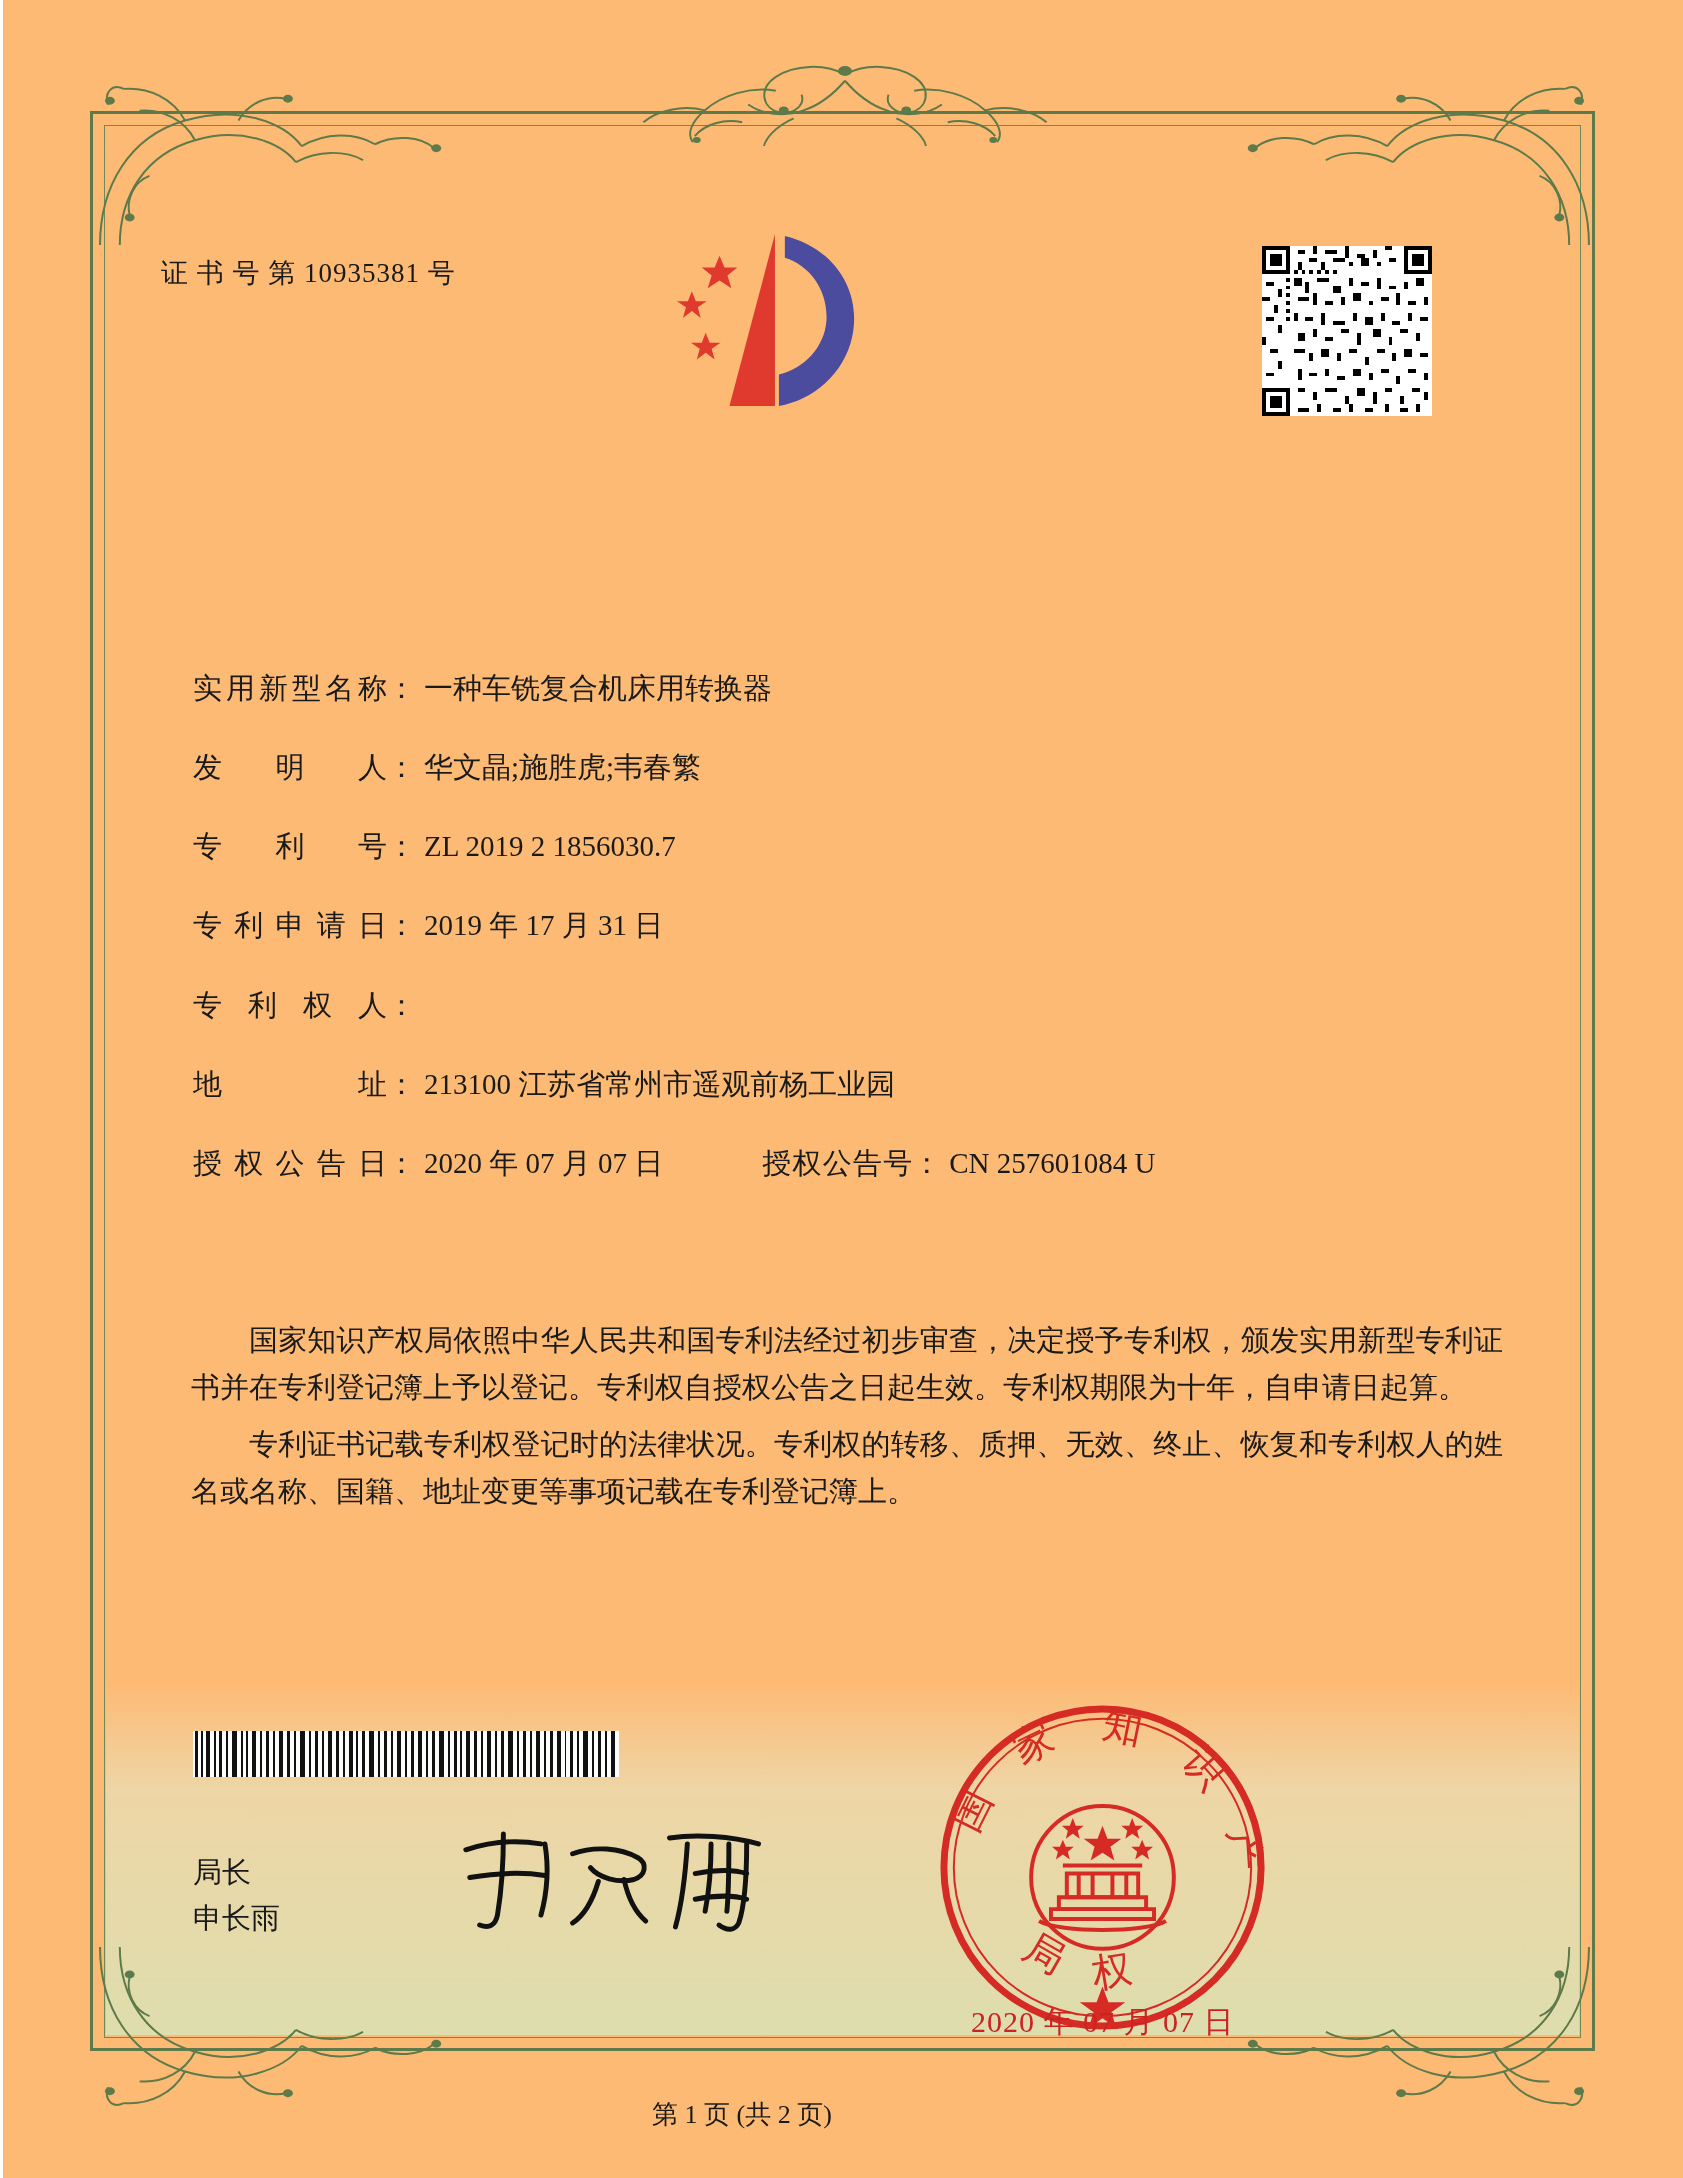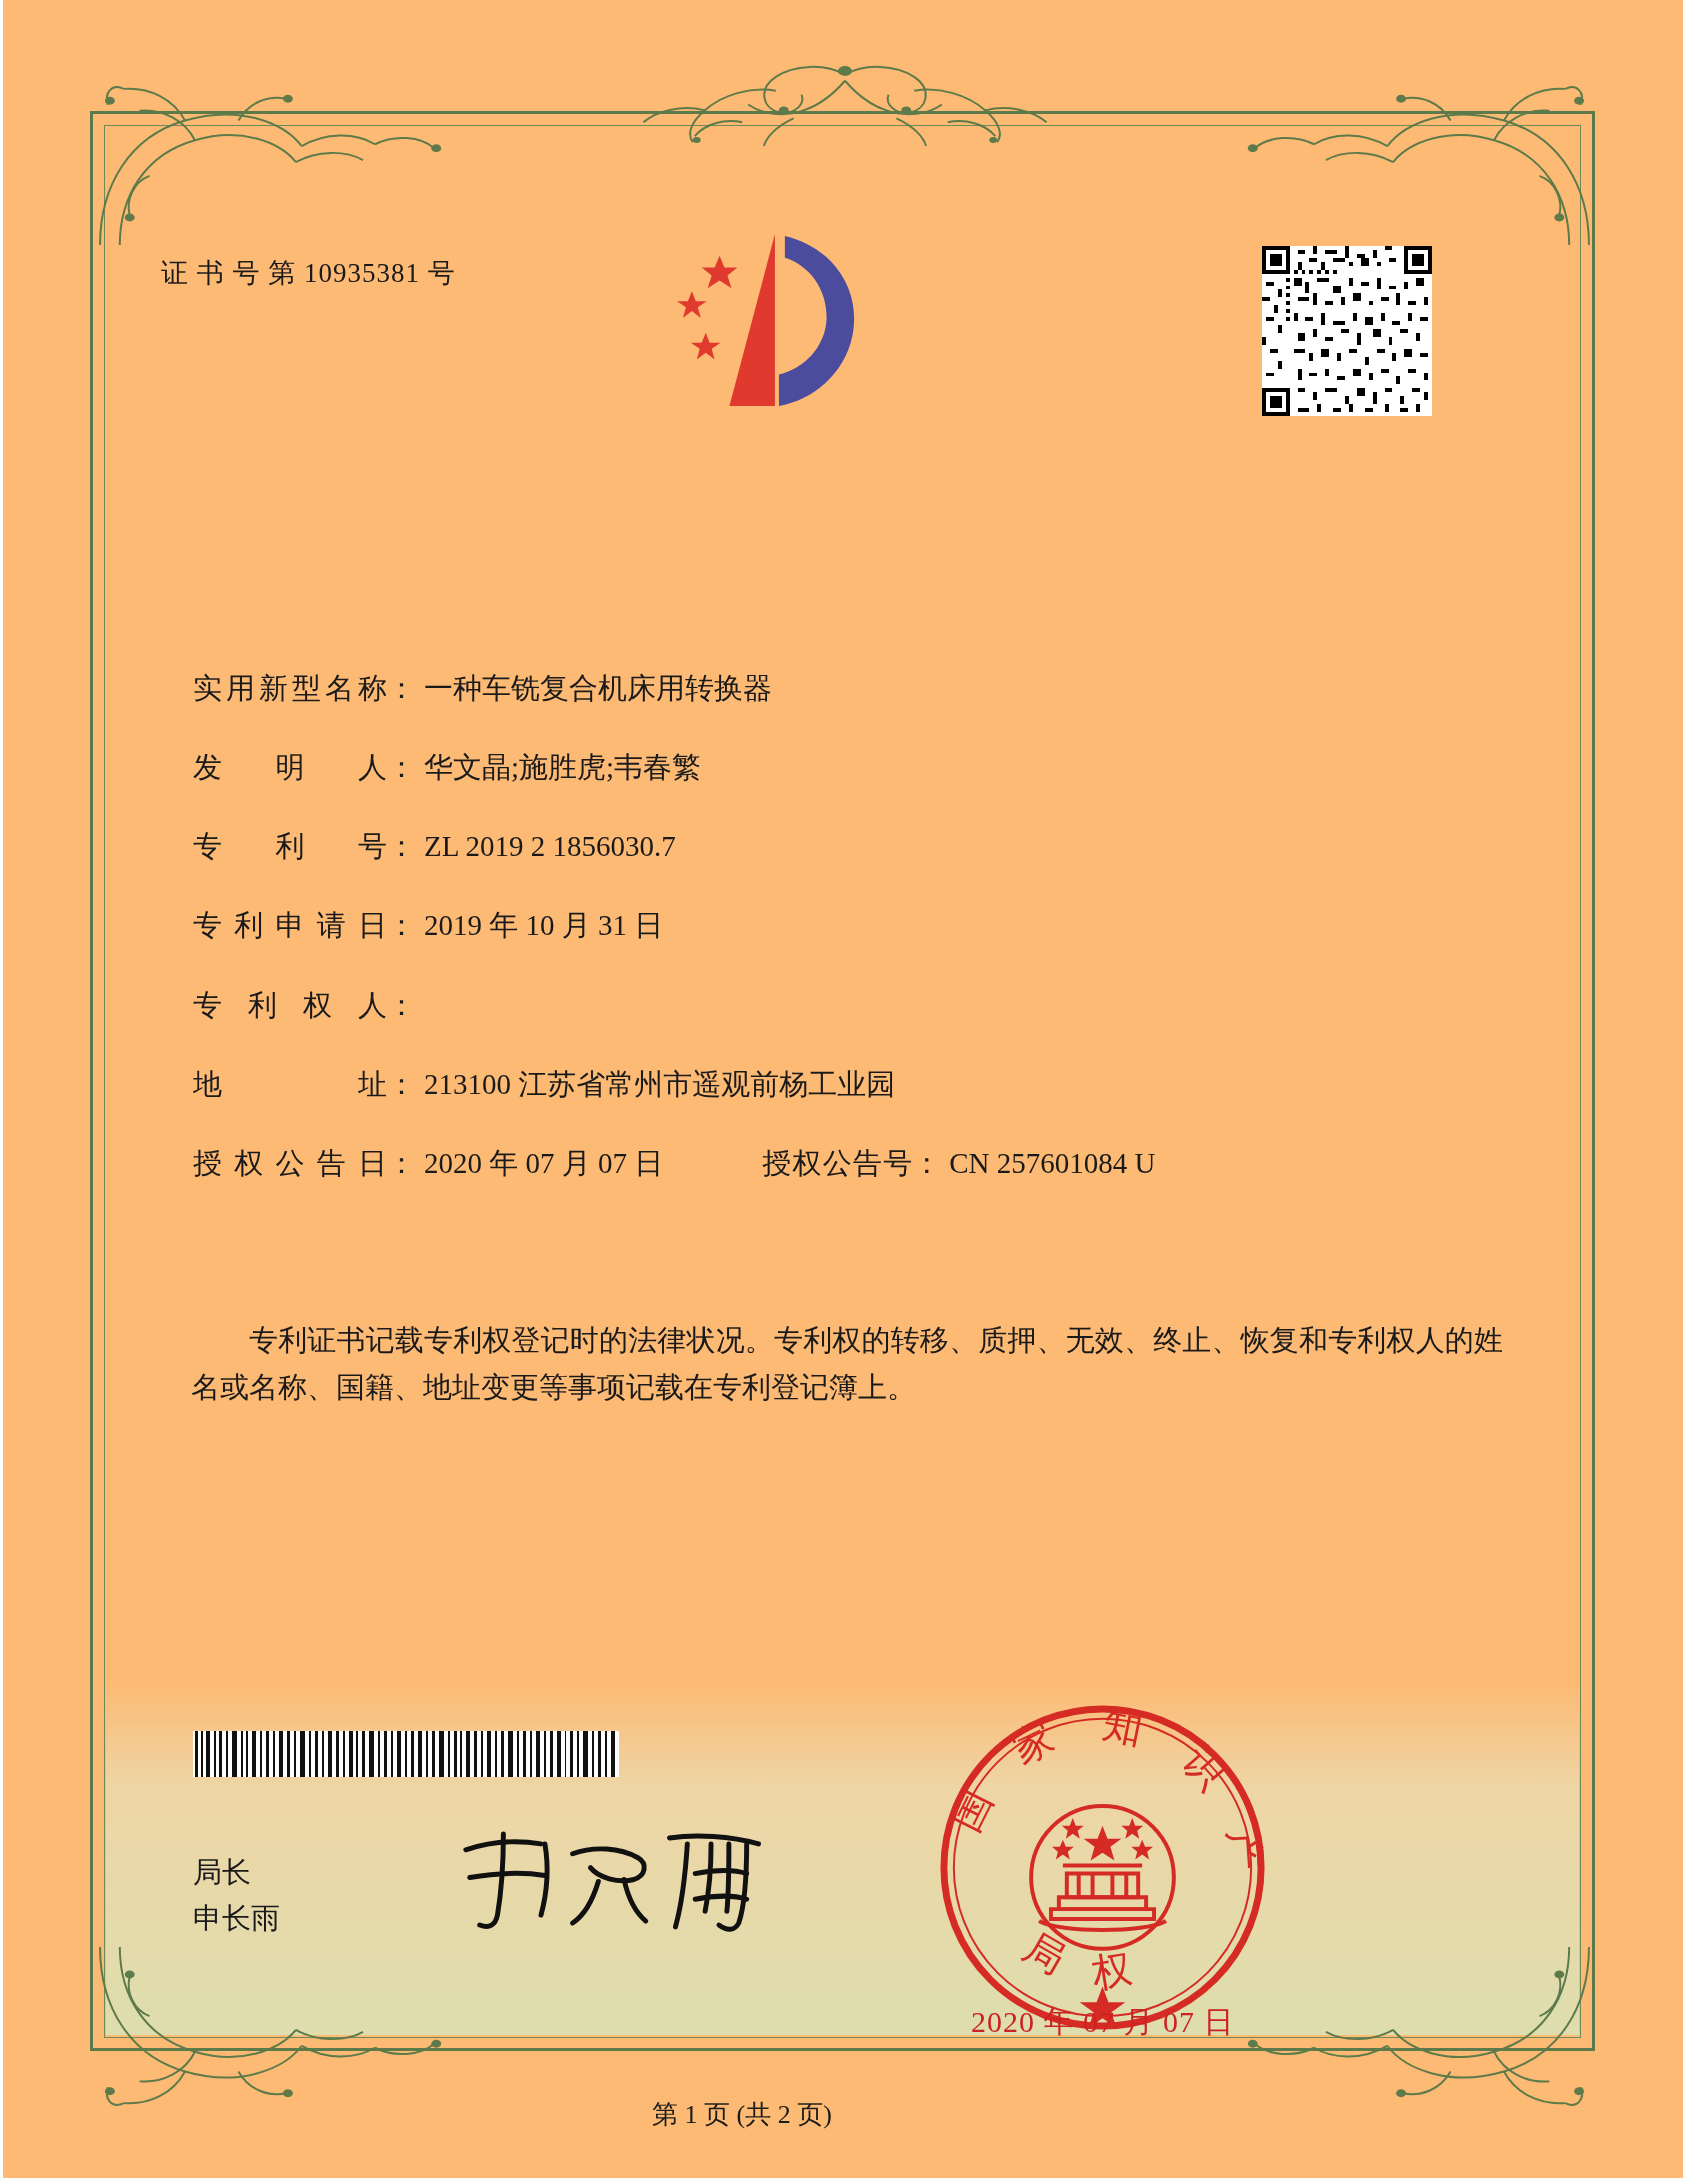--- a/index.html
+++ b/index.html
@@ -499,21 +499,21 @@
       <span class="field-value">华文晶;施胜虎;韦春繁</span>
     </div>
     <div class="field-row">
       <span class="field-label">专 利 号</span>
       <span class="field-colon">：</span>
       <span class="field-value">ZL 2019 2 1856030.7</span>
     </div>
     <div class="field-row">
       <span class="field-label">专利申请日</span>
       <span class="field-colon">：</span>
-      <span class="field-value">2019 年 10 月 31 日</span>
+      <span class="field-value">2019 年 17 月 31 日</span>
     </div>
     <div class="field-row">
       <span class="field-label">专 利 权 人</span>
       <span class="field-colon">：</span>
     </div>
     <div class="field-row">
       <span class="field-label">地 址</span>
       <span class="field-colon">：</span>
       <span class="field-value">213100 江苏省常州市遥观前杨工业园</span>
     </div>
@@ -523,20 +523,21 @@
       <span class="field-value">2020 年 07 月 07 日</span>
       <span class="split-second">
         <span class="field-label">授权公告号</span>
         <span class="field-colon">：</span>
         <span class="field-value">CN 257601084 U</span>
       </span>
     </div>
   </div>
 
   <div class="paragraphs">
+    <p>国家知识产权局依照中华人民共和国专利法经过初步审查，决定授予专利权，颁发实用新型专利证书并在专利登记簿上予以登记。专利权自授权公告之日起生效。专利权期限为十年，自申请日起算。</p>
     <p>专利证书记载专利权登记时的法律状况。专利权的转移、质押、无效、终止、恢复和专利权人的姓名或名称、国籍、地址变更等事项记载在专利登记簿上。</p>
   </div>
 
   <div class="barcode">
     <svg width="426" height="46" viewBox="0 0 430 46" shape-rendering="crispEdges">
       <rect width="430" height="46" fill="#fdfdfb"></rect>
       <g fill="#111">
         <rect x="2" y="0" width="3" height="46"></rect>
           <rect x="8" y="0" width="2" height="46"></rect>
           <rect x="13" y="0" width="4" height="46"></rect>

